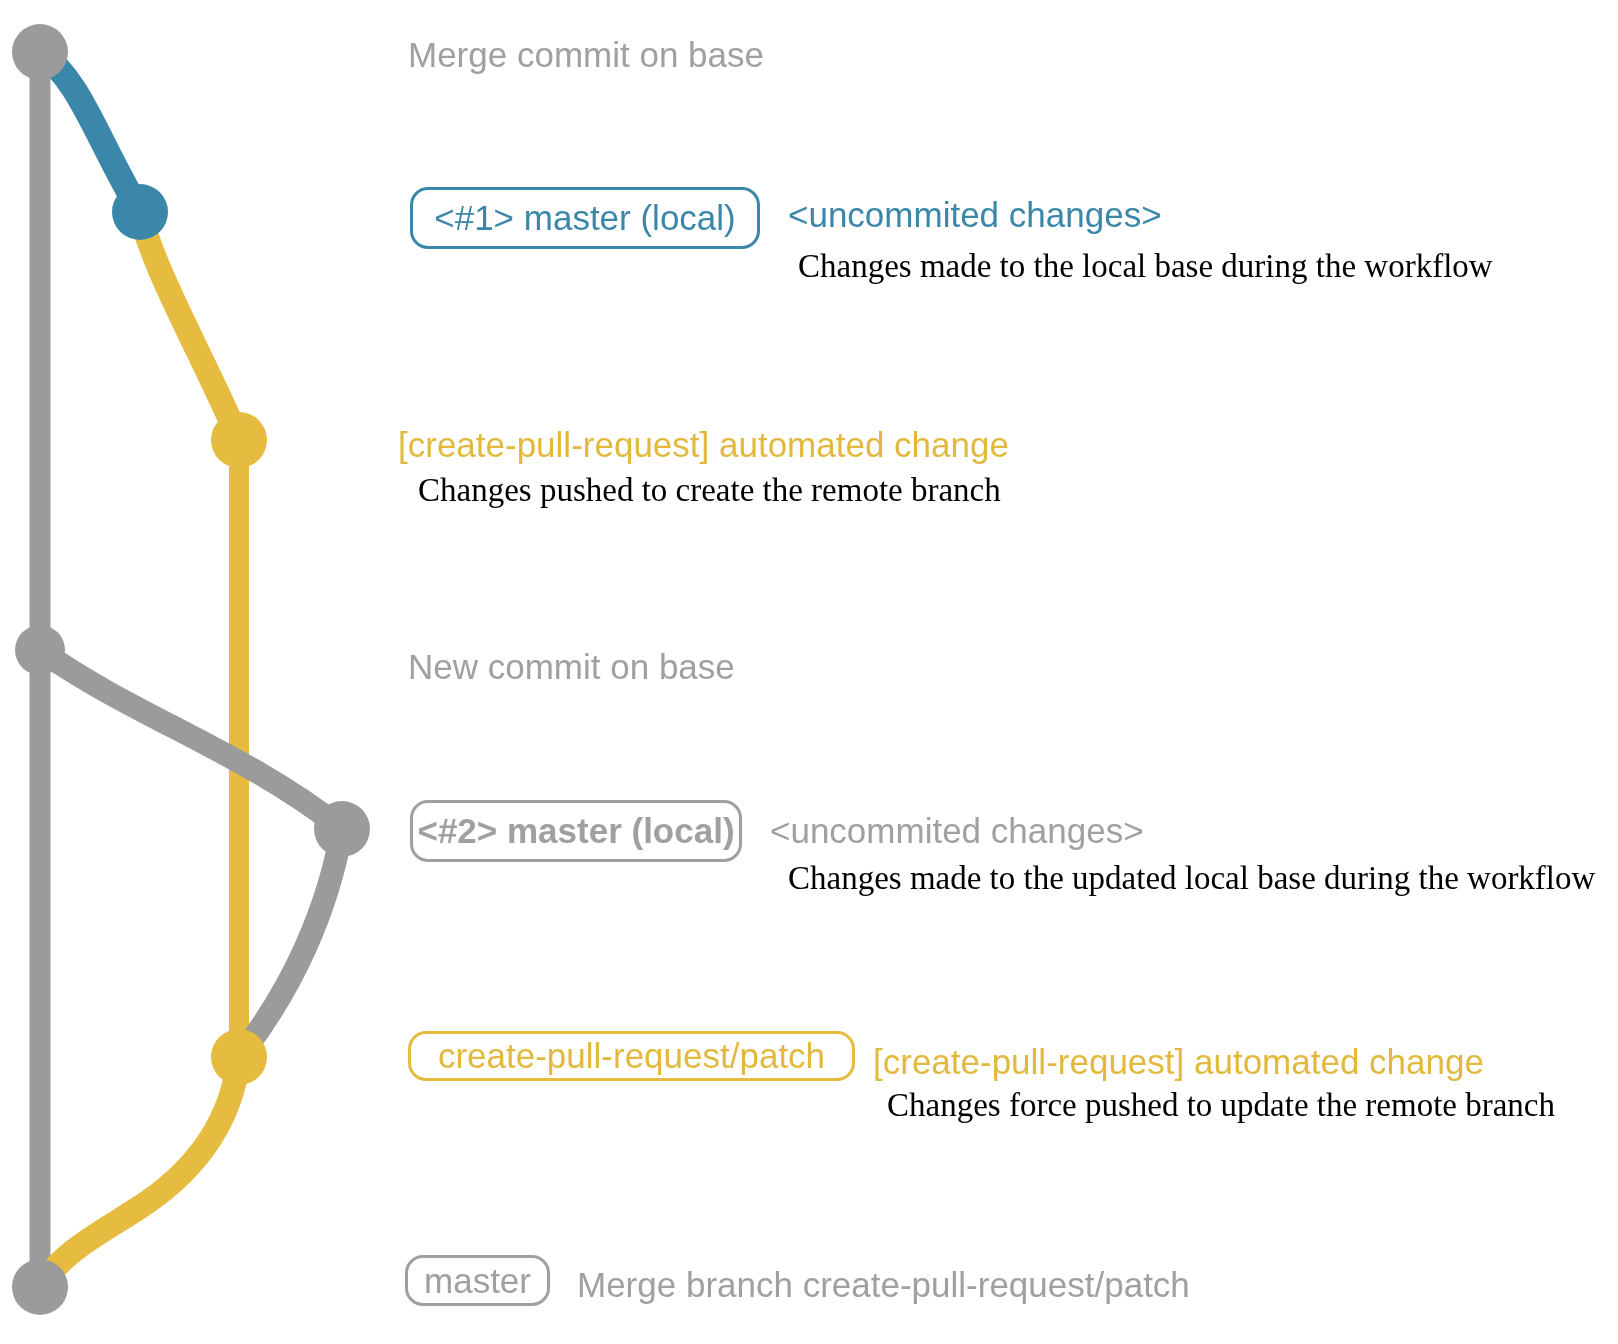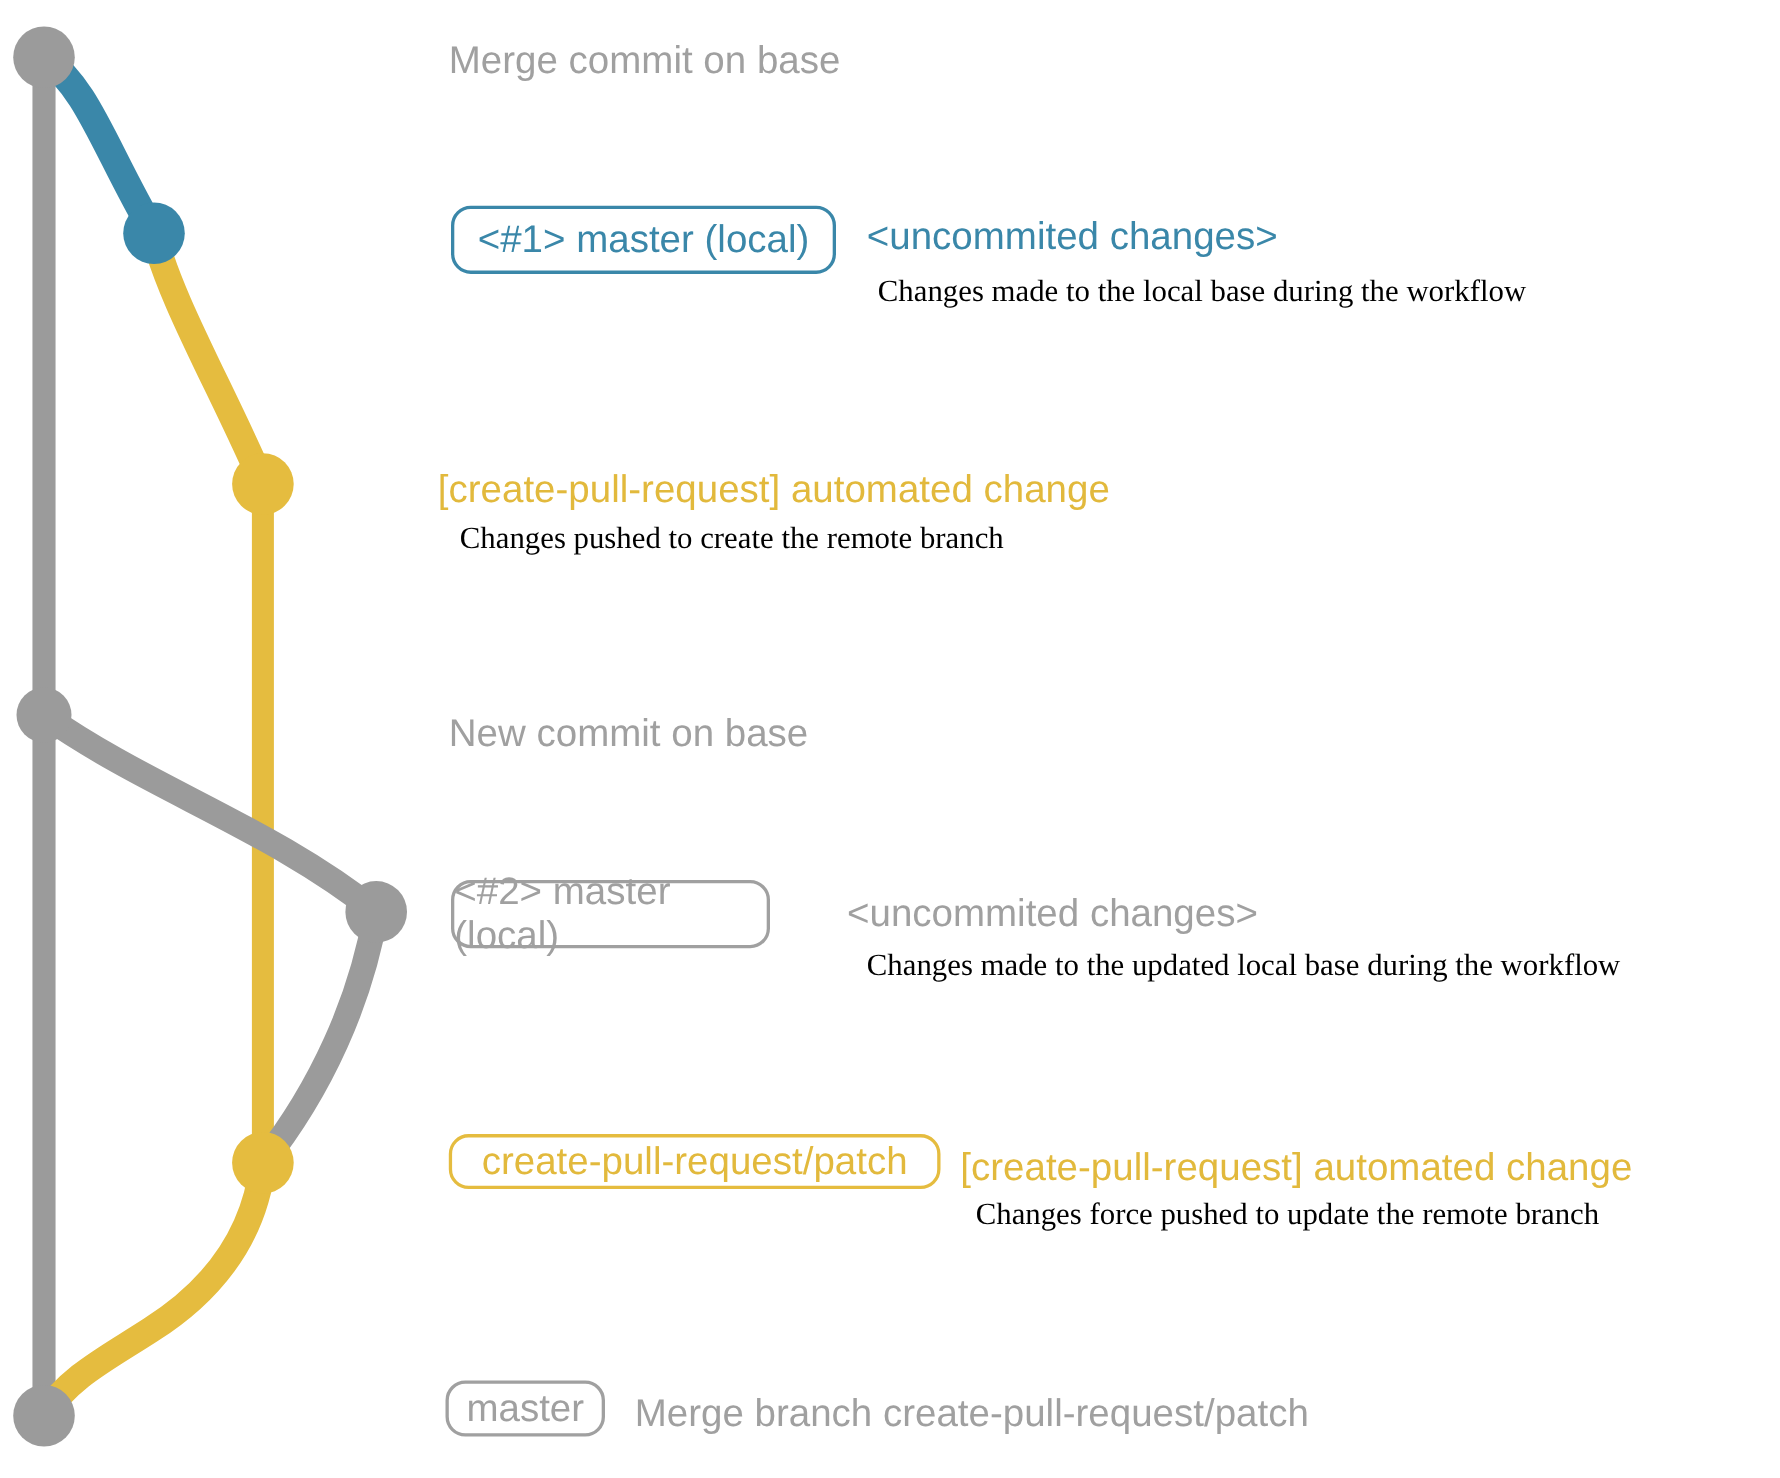--- a/index.html
+++ b/index.html
@@ -20,21 +20,21 @@
   .fill-blue   { fill: var(--blue); }
   .fill-yellow { fill: var(--yellow); }
 
   .txt { position: absolute; white-space: nowrap; transform: translateY(-50%); }
   .sans-lbl  { font-size: 35px; }
   .gray-lbl  { color: var(--gray-text); }
   .blue-lbl  { color: var(--blue); }
   .yellow-lbl{ color: var(--yellow-text); }
   .serif-lbl {
     font-family: "Liberation Serif", serif;
-    font-size: 28px;
+    font-size: 33px;
     color: var(--ink);
   }
 
   .badge {
     position: absolute;
     box-sizing: border-box;
     border: 3px solid;
     border-radius: 18px;
     display: flex;
     align-items: center;
@@ -78,21 +78,21 @@
   <span>&lt;#1&gt; master (local)</span>
 </div>
 <div class="txt sans-lbl blue-lbl" style="left:788px; top:215px;">&lt;uncommited changes&gt;</div>
 <div class="txt serif-lbl" style="left:798px; top:266px;">Changes made to the local base during the workflow</div>
 
 <div class="txt sans-lbl yellow-lbl" style="left:398px; top:445px;">[create-pull-request] automated change</div>
 <div class="txt serif-lbl" style="left:418px; top:490px;text-align:right;">Changes pushed to create the remote branch</div>
 
 <div class="txt sans-lbl gray-lbl" style="left:408px; top:667px;">New commit on base</div>
 
-<div class="badge badge-gray" style="left:410px; top:800px; width:290px; height:62px;">
+<div class="badge badge-gray" style="left:410px; top:800px; width:332px; height:62px;font-weight:bold;">
   <span>&lt;#2&gt; master (local)</span>
 </div>
 <div class="txt sans-lbl gray-lbl" style="left:770px; top:831px;">&lt;uncommited changes&gt;</div>
 <div class="txt serif-lbl" style="left:788px; top:878px;">Changes made to the updated local base during the workflow</div>
 
 <div class="badge badge-yellow" style="left:408px; top:1031px; width:447px; height:50px;">
   <span>create-pull-request/patch</span>
 </div>
 <div class="txt sans-lbl yellow-lbl" style="left:873px; top:1062px;">[create-pull-request] automated change</div>
 <div class="txt serif-lbl" style="left:887px; top:1105px;">Changes force pushed to update the remote branch</div>

